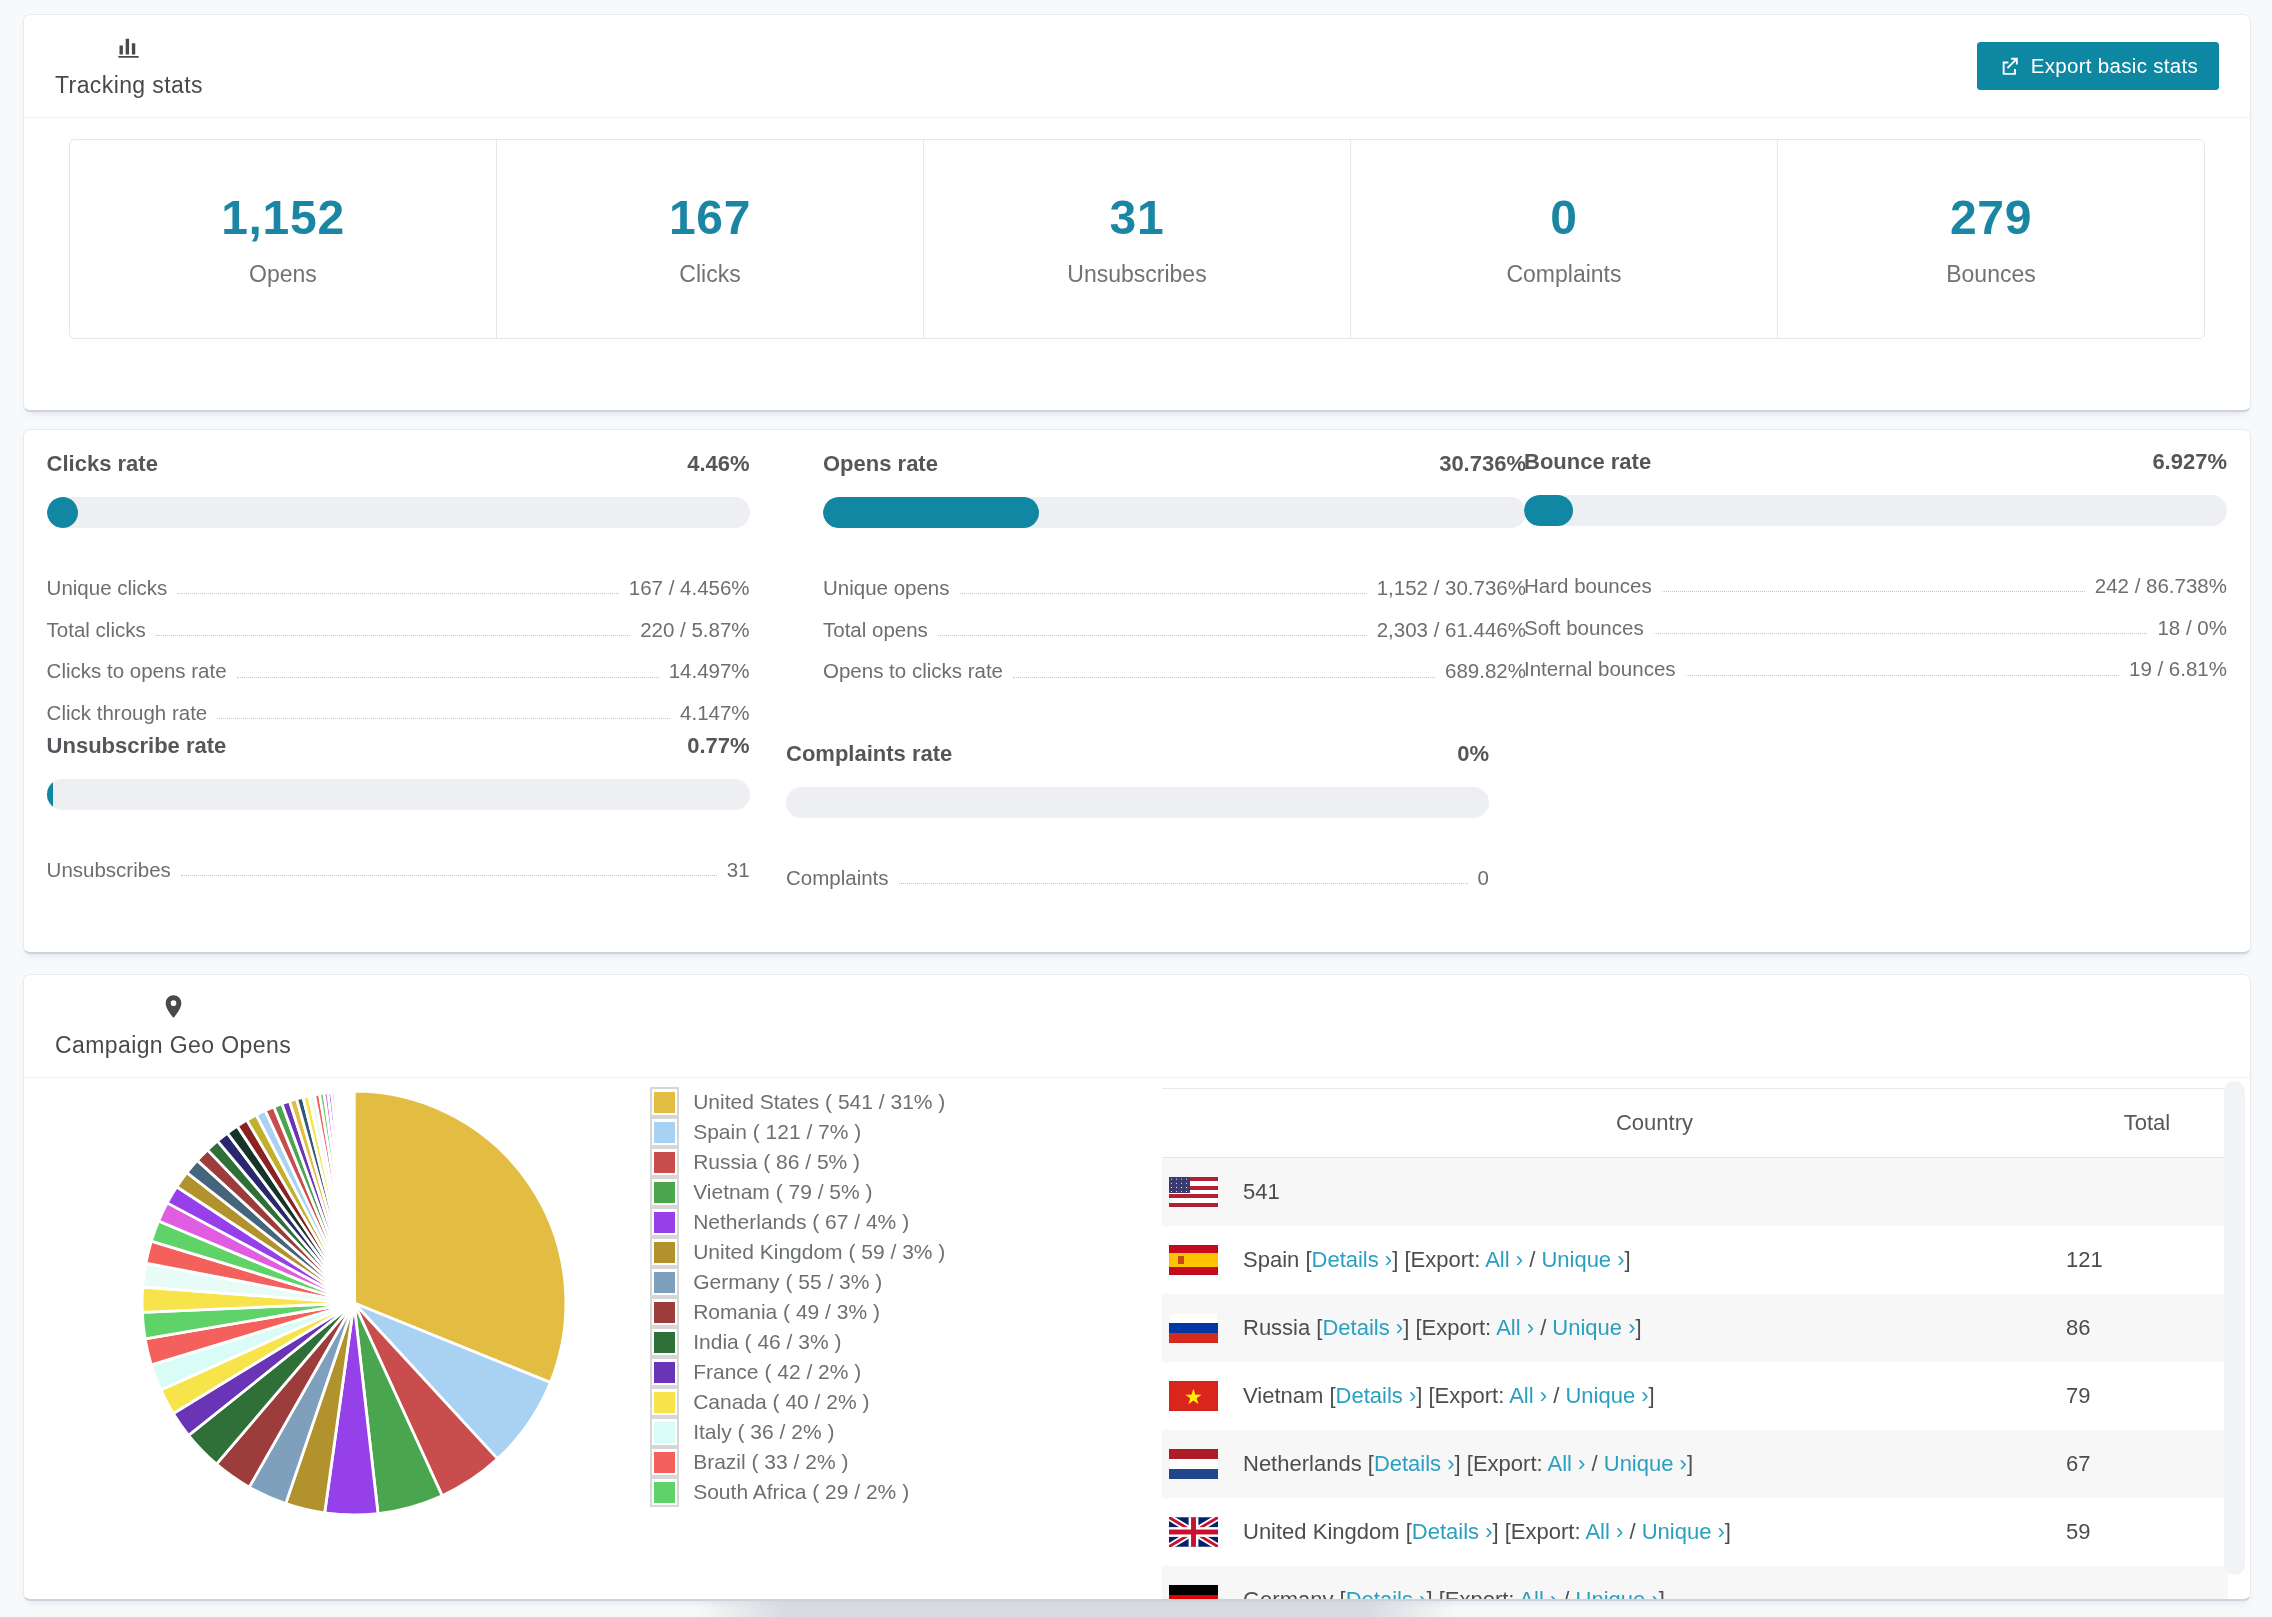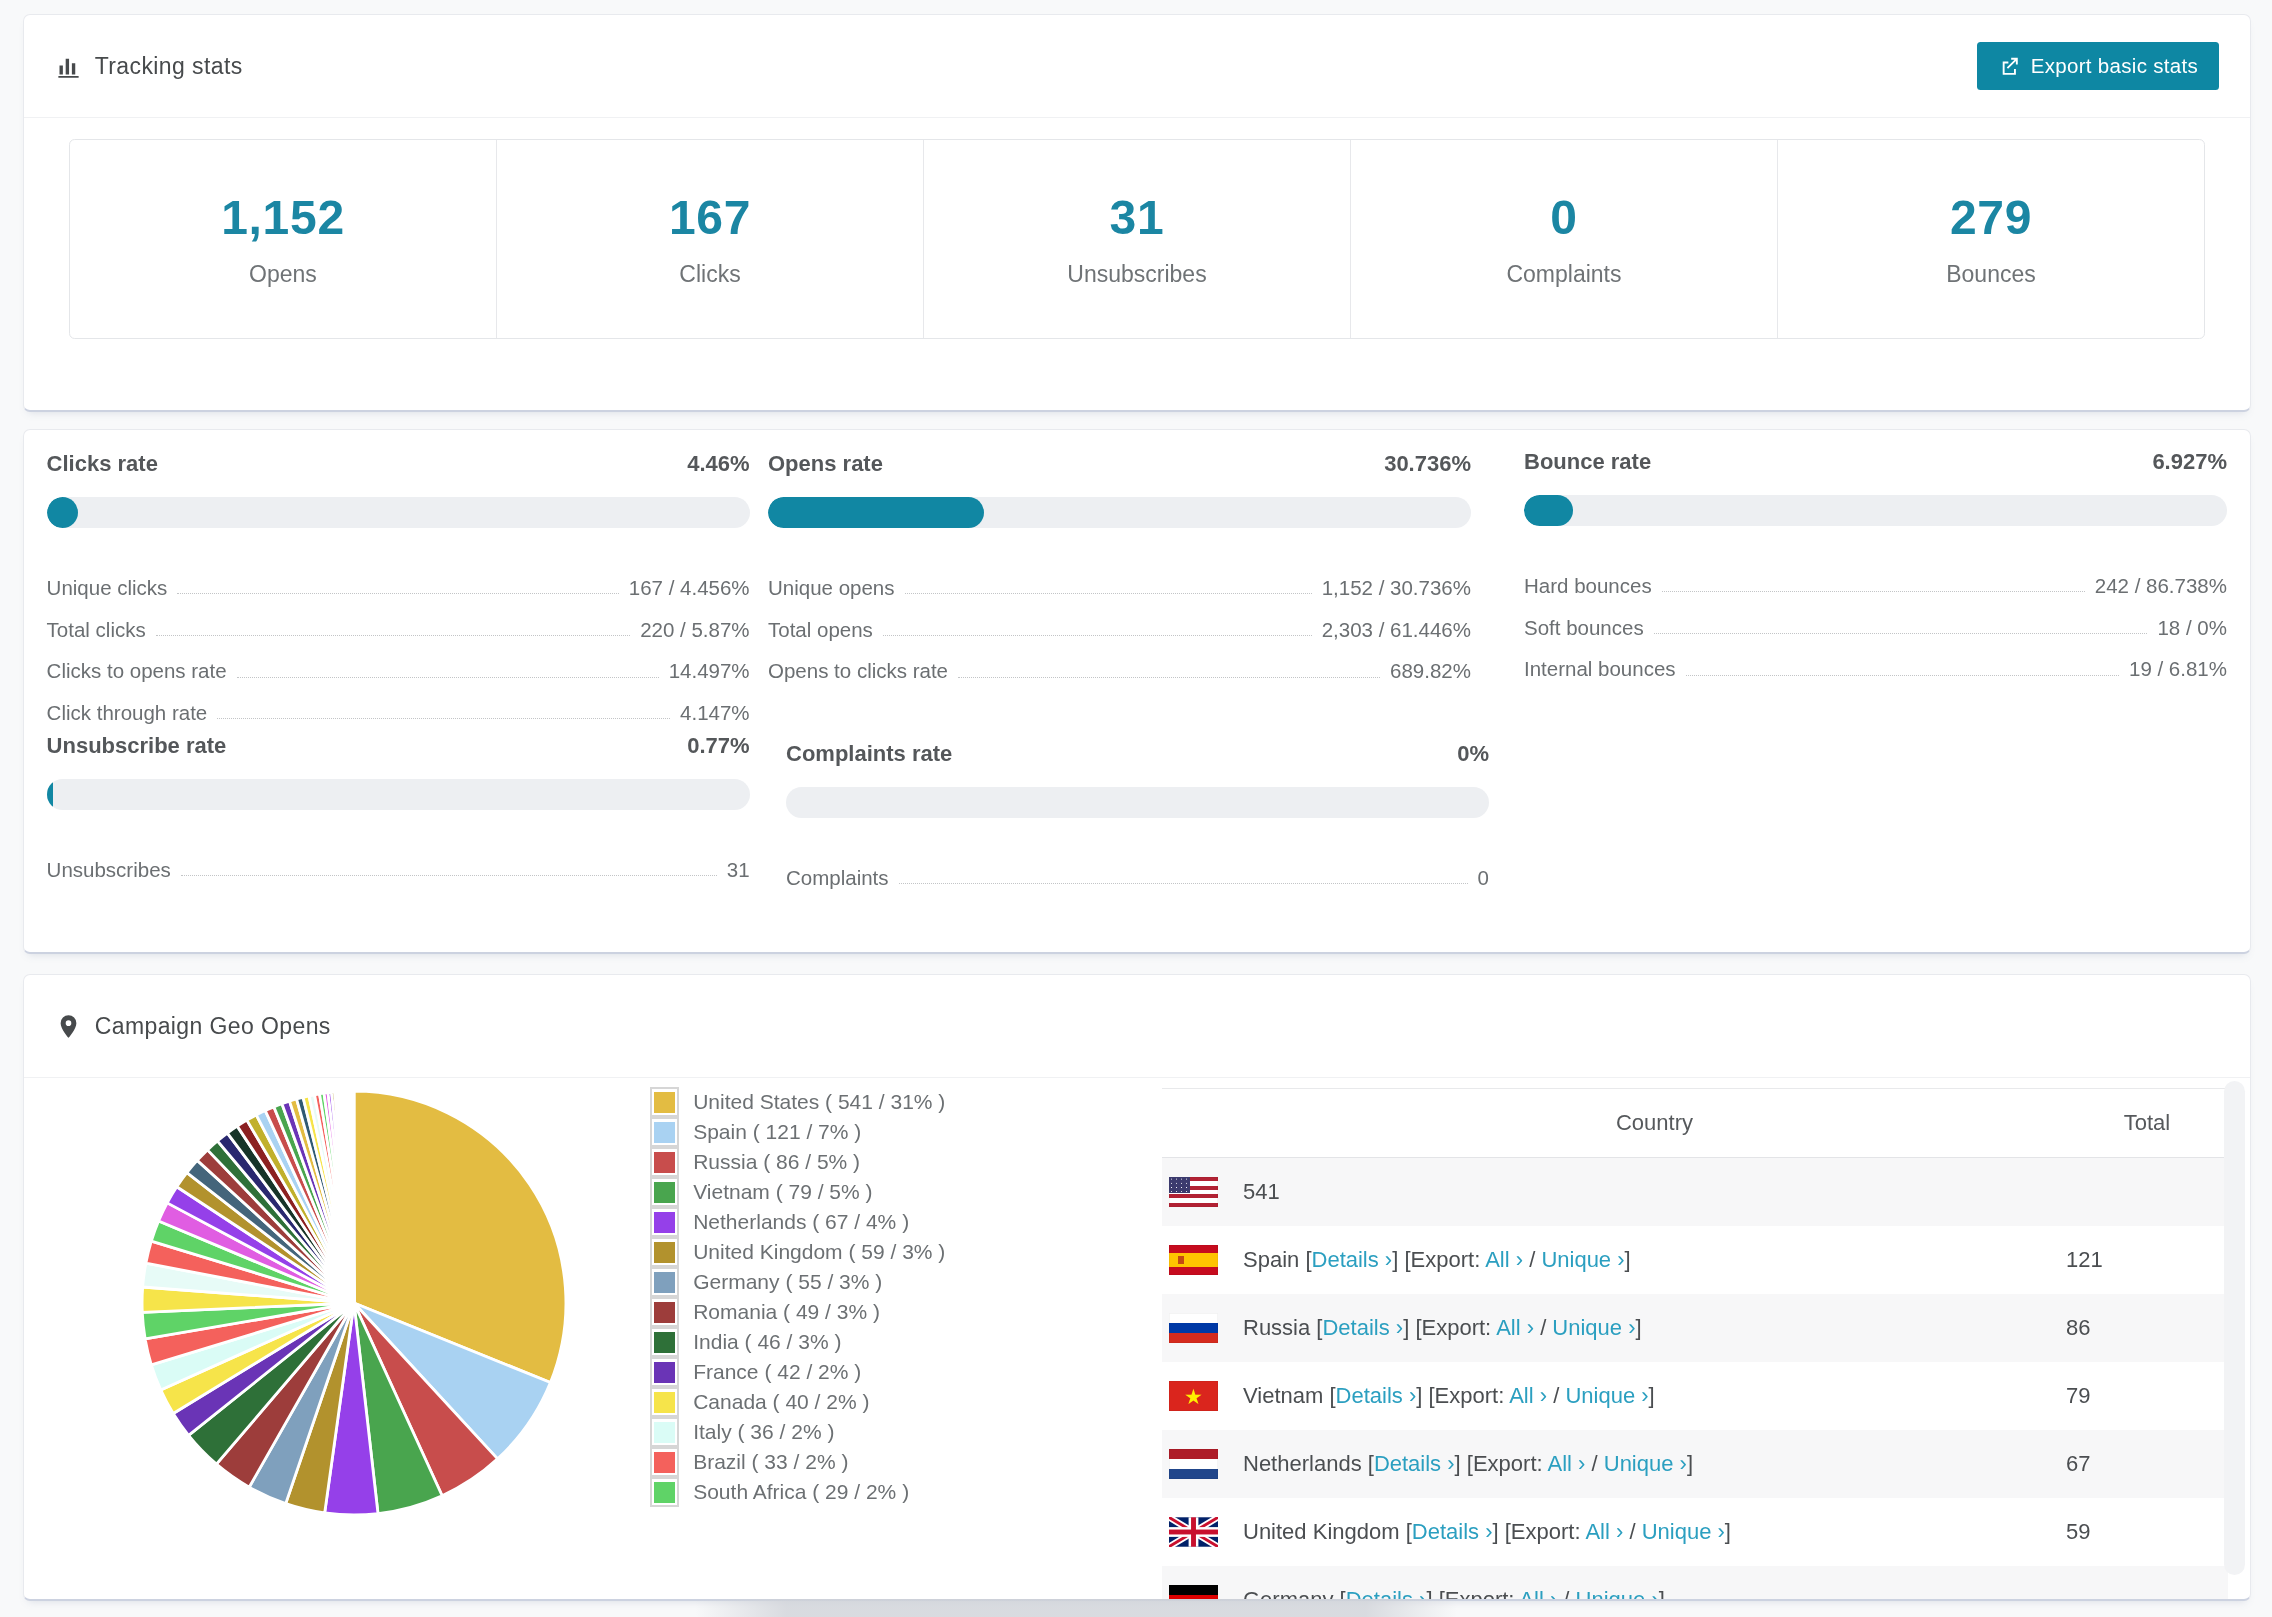--- a/index.html
+++ b/index.html
@@ -18,21 +18,21 @@
   }
   #card-tracking{top:14px;height:395px;}
   #card-rates{top:429px;height:522px;}
   #card-geo{top:974px;height:624px;overflow:hidden;}
 
   
   .card-header{
     position:relative;height:102px;display:flex;align-items:center;
     padding:0 31px;border-bottom:1.4px solid #f0f1f3;
   }
-  .card-title{font-size:23px;font-weight:500;color:#474a4c;letter-spacing:0.4px;display:flex;align-items:center;gap:12.7px;}
+  .card-title{font-size:23px;font-weight:500;color:#474a4c;letter-spacing:0.4px;display:flex;align-items:center;gap:12.7px;flex-direction:column;}
   .hdr-icon{width:27px;height:27px;flex:none;fill:#474a4c;}
 
   
   .btn-export{
     position:absolute;right:31px;top:27px;height:48px;
     display:flex;align-items:center;gap:10px;padding:0 21px;
     background:#0e87a3;color:#fff;border:none;border-radius:3.5px;
     font-size:20.5px;font-family:inherit;cursor:pointer;letter-spacing:0.3px;
   }
   .btn-export svg{width:22.6px;height:22.6px;fill:#fff;}
@@ -42,21 +42,21 @@
     position:absolute;left:45px;right:45px;top:124px;height:198px;
     border:0.7px solid #e4e6e9;border-radius:5.6px;display:flex;background:#fff;
   }
   .stat-cell{flex:1;display:flex;flex-direction:column;align-items:center;justify-content:center;border-left:0.7px solid #e7e8eb;}
   .stat-cell:first-child{border-left:none;}
   .stat-value{font-size:48px;font-weight:700;color:#1b86a3;letter-spacing:0.7px;}
   .stat-label{font-size:23px;color:#6f7376;margin-top:15.5px;}
 
   
   .rate-col{position:absolute;width:703px;}
-  .rc-0{left:22.6px;top:21px;}   .rc-1{left:744px;top:21px;text-align:right;}  .rc-2{left:1500px;top:19px;}
+  .rc-0{left:22.6px;top:21px;}   .rc-1{left:799px;top:21px;text-align:right;}  .rc-2{left:1500px;top:19px;}
   .rc-3{left:22.6px;top:303px;}  .rc-4{left:762px;top:311px;}
   .rate-head{display:flex;justify-content:space-between;align-items:baseline;}
   .rate-title{font-size:22px;font-weight:700;color:#54575a;}
   .rate-value{font-size:22px;font-weight:700;color:#54575a;}
   .rate-bar{margin-top:20px;height:31px;background:#edeff2;border-radius:15.5px;overflow:hidden;}
   .rate-bar-fill{height:100%;background:#1187a3;border-radius:15.5px;}
   .rate-rows{margin-top:48px;}
   .detail-row{display:flex;align-items:flex-end;margin-bottom:17.6px;}
   .detail-label{font-size:20.5px;color:#6b6f72;white-space:nowrap;}
   .detail-dots{flex:1;border-bottom:1.4px dotted #c3c5c7;margin:0 10px 5.6px;}

